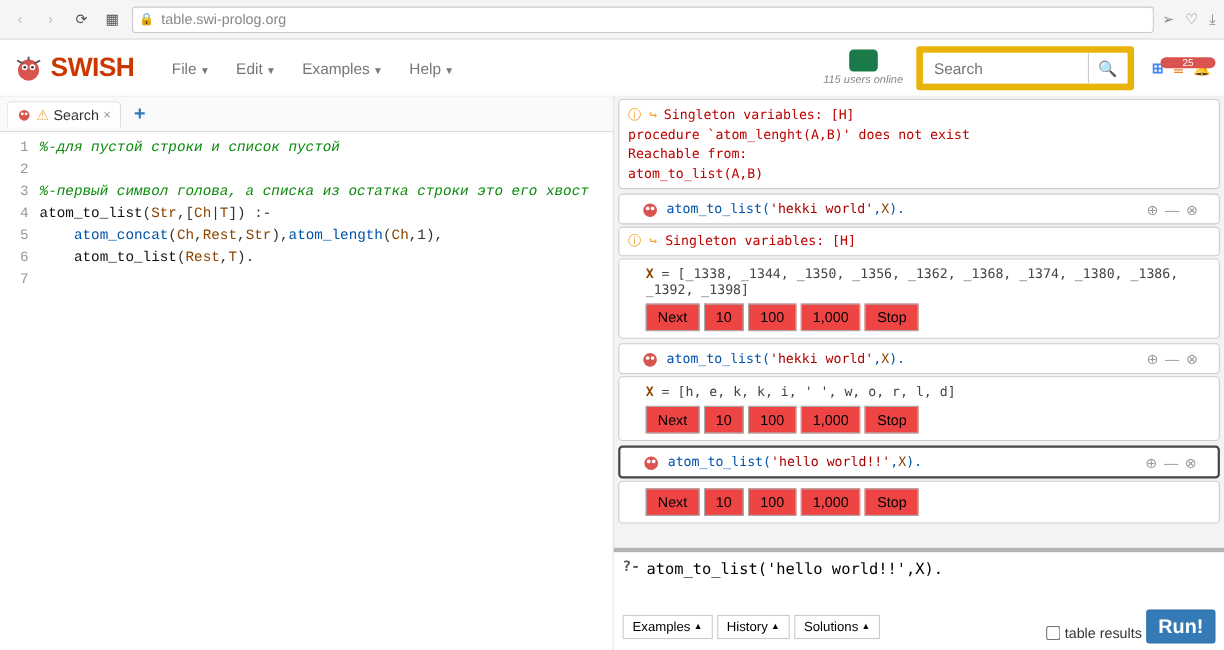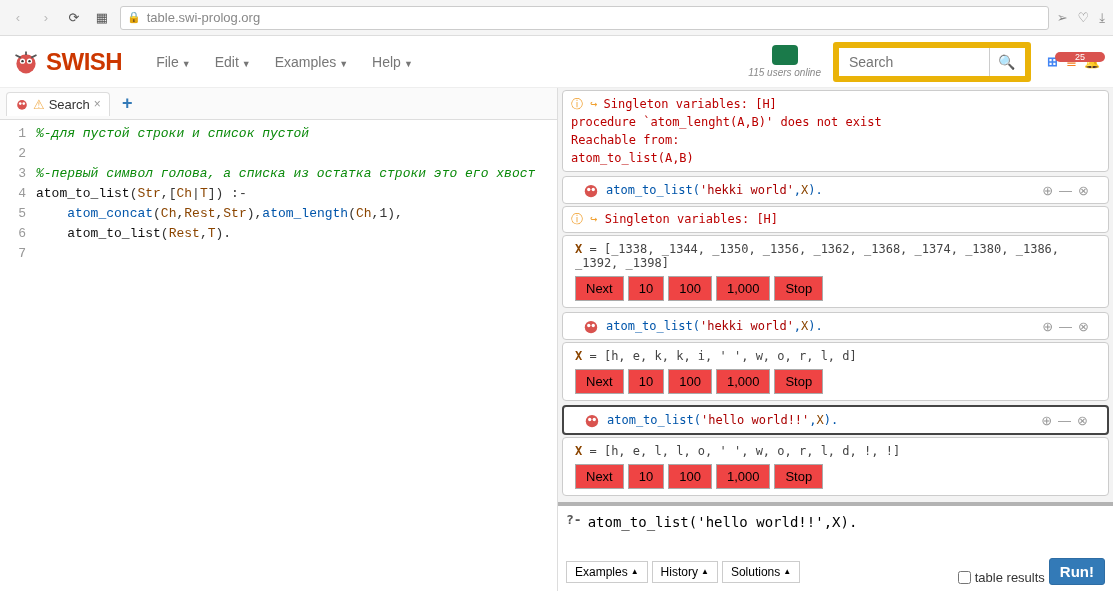--- a/index.html
+++ b/index.html
@@ -50,35 +50,35 @@
 .err-block { background: #fff; border: 1px solid #ccc; border-radius: 4px; padding: 4px 8px; font-family: Menlo, Monaco, monospace; font-size: 12px; margin-bottom: 4px; color: #b00; line-height: 18px; }
 .err-block .info-icon { color: #f0a030; margin-right: 6px; }
 .query-row { background: #fff; border: 1px solid #ccc; border-radius: 4px; padding: 4px 19px; margin-bottom: 2px; display: flex; align-items: center; gap: 6px; }
 .query-row.selected { border: 2px solid #444; }
 .query-text { font-family: Menlo, Monaco, monospace; font-size: 12px; color: #0055aa; }
 .query-text .qstr { color: #a00; }
 .query-text .qvar { color: #8b4500; }
 .q-controls { margin-left: auto; display: flex; gap: 6px; color: #999; }
 .q-controls span { cursor: pointer; }
 .warn-row { background: #fff; border: 1px solid #ccc; border-radius: 4px; padding: 4px 8px; font-family: Menlo, Monaco, monospace; font-size: 12px; color: #b00; margin-bottom: 2px; }
-.result-block { background: #fff; border: 1px solid #ccc; border-radius: 4px; padding: 6px 12px; margin-bottom: 4px; }
+.result-block { background: #fff; border: 1px solid #ccc; border-radius: 4px; padding: 6px 24px; margin-bottom: 4px; }
 .result-block .binding { font-family: Menlo, Monaco, monospace; font-size: 12px; margin-bottom: 6px; color: #444; }
 .result-block .binding .bvar { color: #8b4500; font-weight: bold; }
 .btn-row { display: flex; gap: 4px; }
 .btn-row button { background: #ef4444; border: 1px solid #aaa; padding: 4px 10px; font-size: 13px; cursor: pointer; }
 .query-input-area { border-top: 4px solid #b3b3b3; background: #fff; padding: 6px 8px; }
 .qi-row { display: flex; align-items: flex-start; }
 .qi-prompt { font-family: Menlo, Monaco, monospace; font-weight: bold; padding-right: 6px; color: #555; }
 .qi-input { flex: 1; font-family: Menlo, Monaco, monospace; font-size: 14px; border: none; outline: none; resize: none; height: 40px; padding-top: 2px; }
 .qi-toolbar { display: flex; align-items: center; margin-top: 6px; gap: 4px; }
 .qi-toolbar .tbtn { background: #fff; border: 1px solid #ccc; padding: 3px 8px; font-size: 12px; cursor: pointer; display: flex; align-items: center; gap: 3px; }
 .qi-toolbar .caret2 { font-size: 8px; }
 .qi-toolbar .tspace { flex: 1; }
 .qi-toolbar label { font-size: 13px; display: flex; align-items: center; gap: 4px; margin-top: 12px; }
-.run-btn { background: #337ab7; color: #fff; border: 1px solid #2e6da4; border-radius: 3px; padding: 4px 10px; font-size: 15px; font-weight: bold; cursor: pointer; }
+.run-btn { background: #337ab7; color: #fff; border: 1px solid #2e6da4; border-radius: 3px; padding: 4px 10px; font-size: 18px; font-weight: bold; cursor: pointer; }
 .small-owl { width: 18px; height: 18px; }
 </style>
 </head>
 <body>
 
 <div class="browser-bar">
   <div class="nav-btn disabled">‹</div>
   <div class="nav-btn disabled">›</div>
   <div class="nav-btn">⟳</div>
   <div class="nav-btn">▦</div>
@@ -230,21 +230,20 @@
             <circle cx="20" cy="15" r="3" fill="#fff"></circle>
           </svg>
           <span class="query-text"><span>atom_to_list</span>(<span class="qstr">'hello world!!'</span>,<span class="qvar">X</span>).</span>
           <div class="q-controls">
             <span>⊕</span>
             <span>—</span>
             <span>⊗</span>
           </div>
         </div>
         <div class="result-block">
-          <div class="binding"><span class="bvar">X</span> = [h, e, l, l, o, ' ', w, o, r, l, d, !, !]</div>
           <div class="btn-row">
             <button>Next</button>
             <button>10</button>
             <button>100</button>
             <button>1,000</button>
             <button>Stop</button>
           </div>
         </div>
       </div>
 

